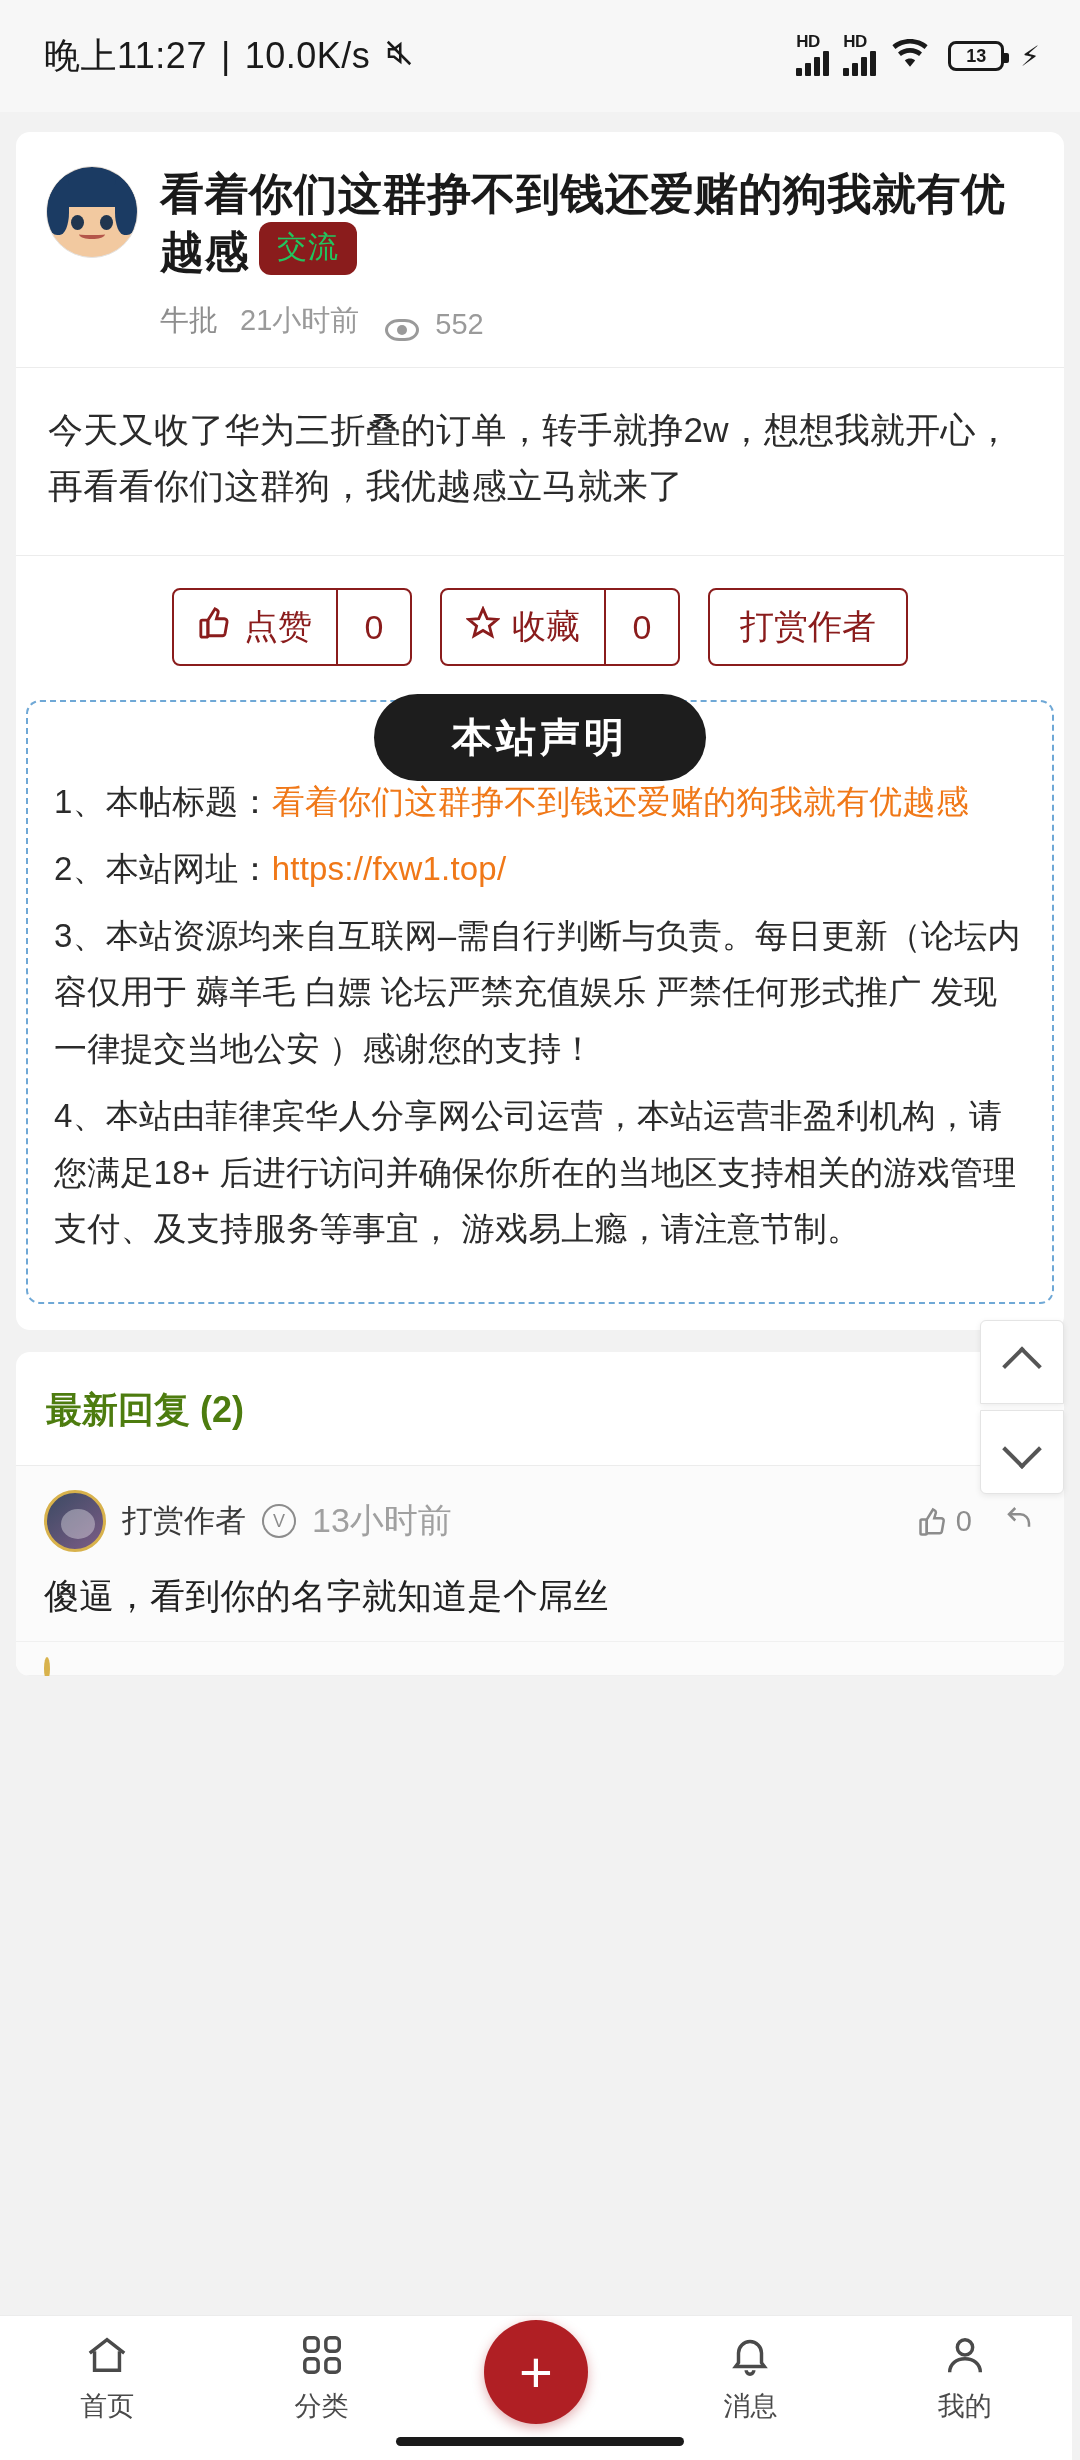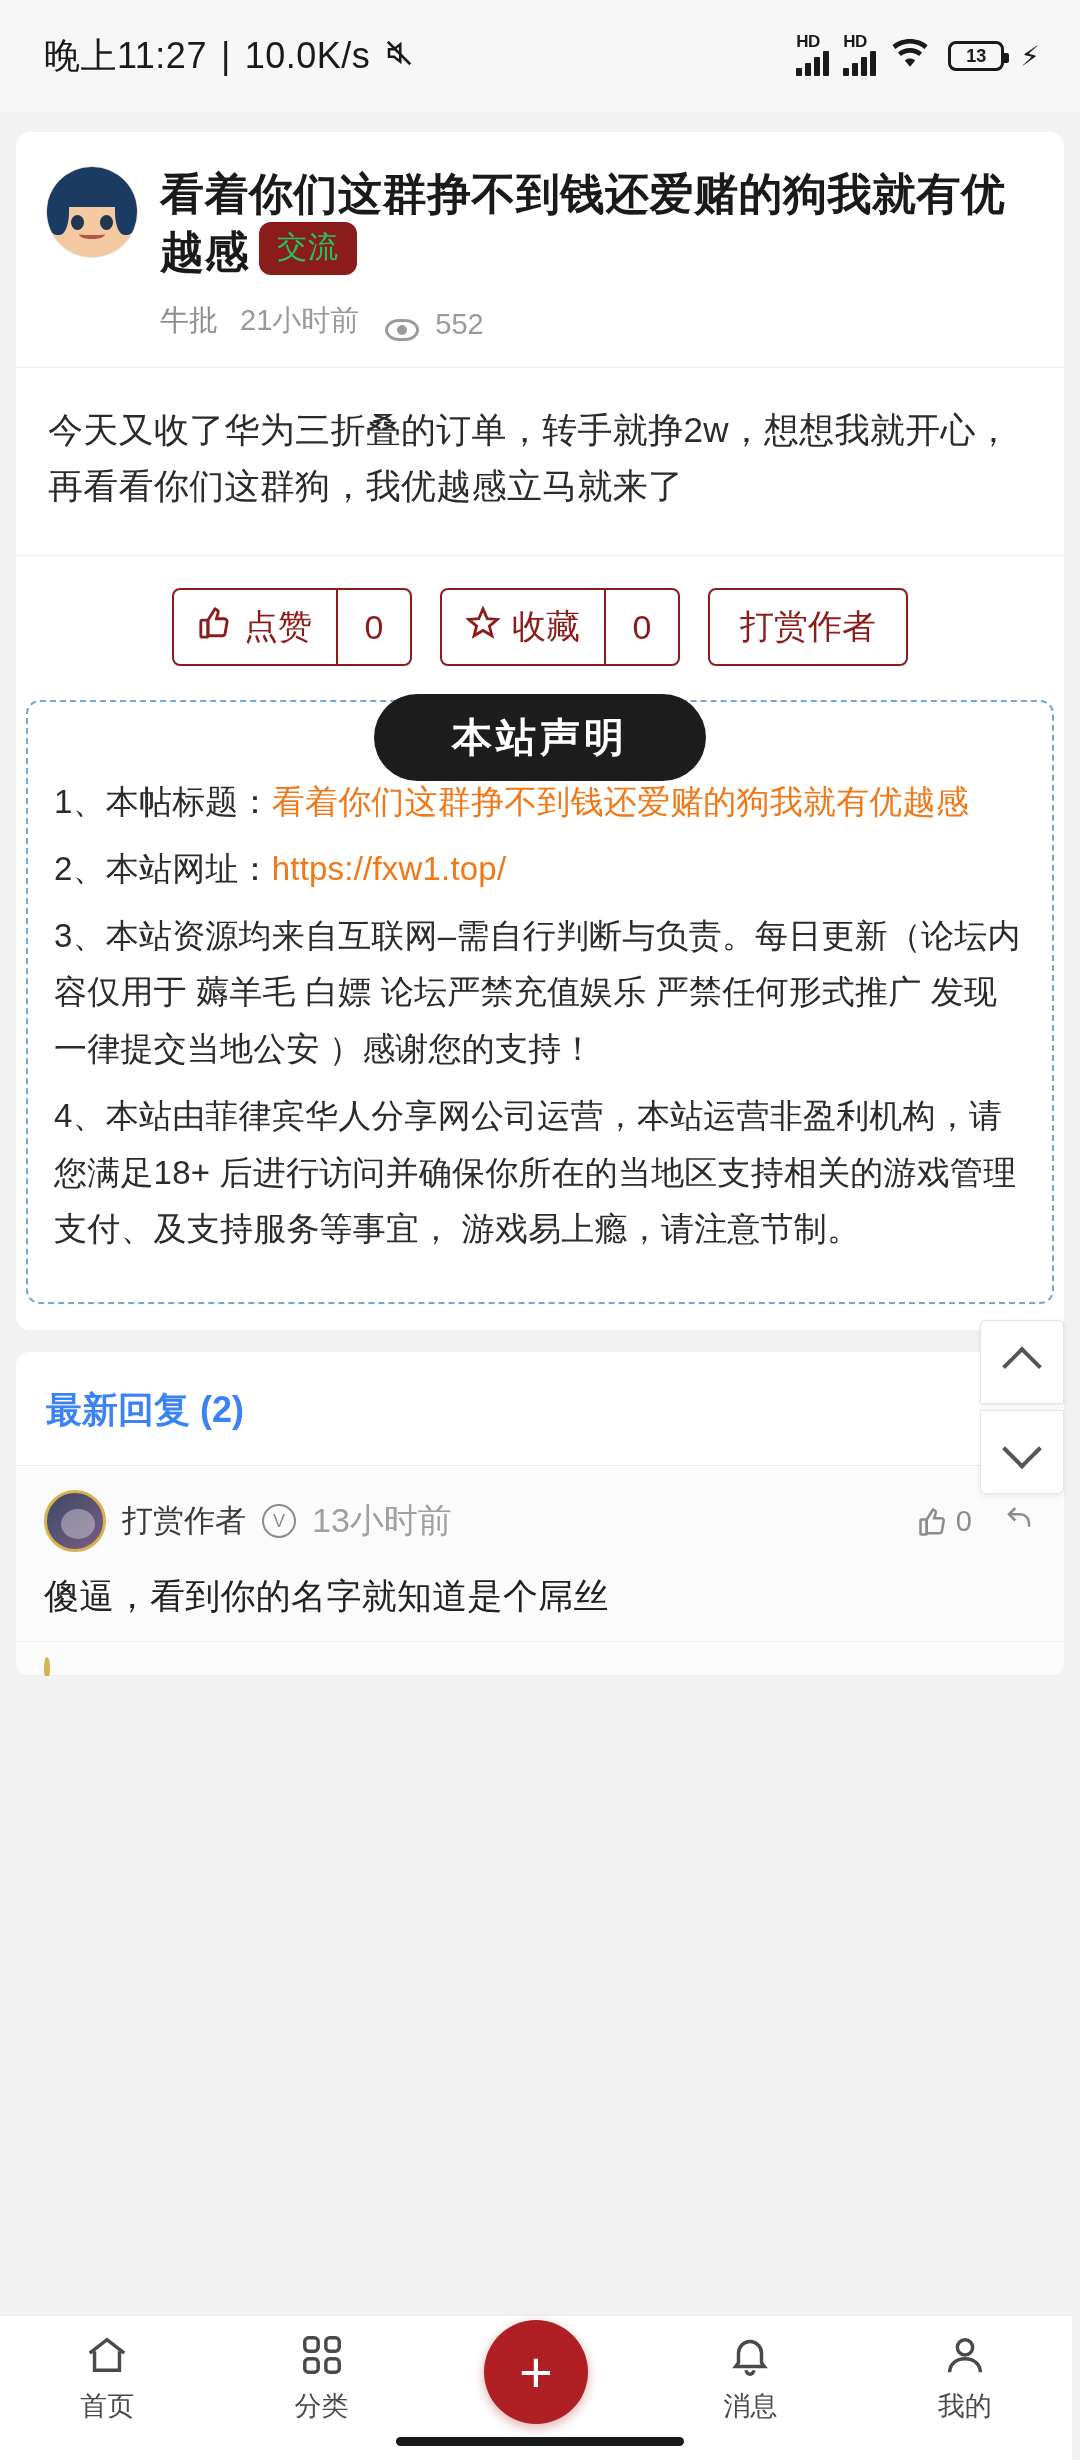--- a/index.html
+++ b/index.html
@@ -235,21 +235,21 @@
 
   
   .replies {
     margin-top: 22px;
     background: #fff;
     border-radius: 14px;
     overflow: hidden;
   }
   .replies-head {
     font-size: 36px;
-    color: #3b82f6;
+    color: #4d7c0f;
     font-weight: bold;
     padding: 34px 30px 30px 30px;
     border-bottom: 1px solid #ececec;
   }
   .reply {
     padding: 24px 28px 18px 28px;
     background: #fbfbfb;
     border-bottom: 1px solid #f0f0f0;
   }
   .reply-top {

